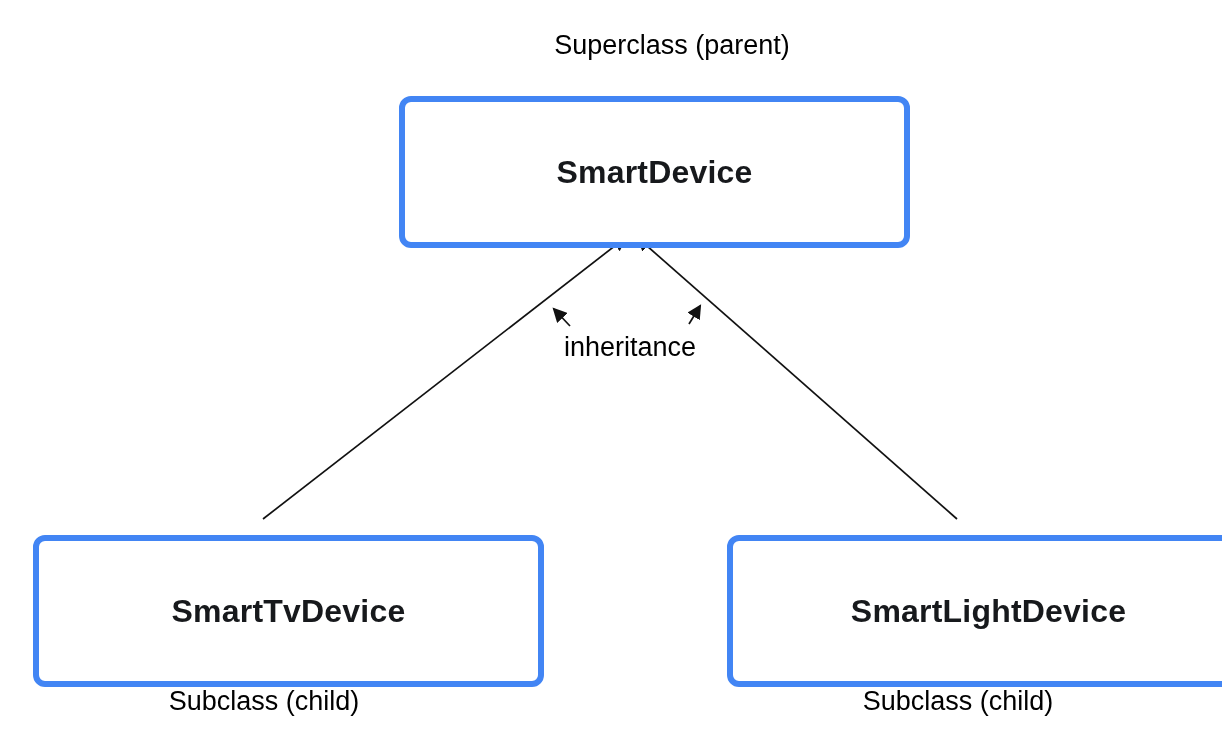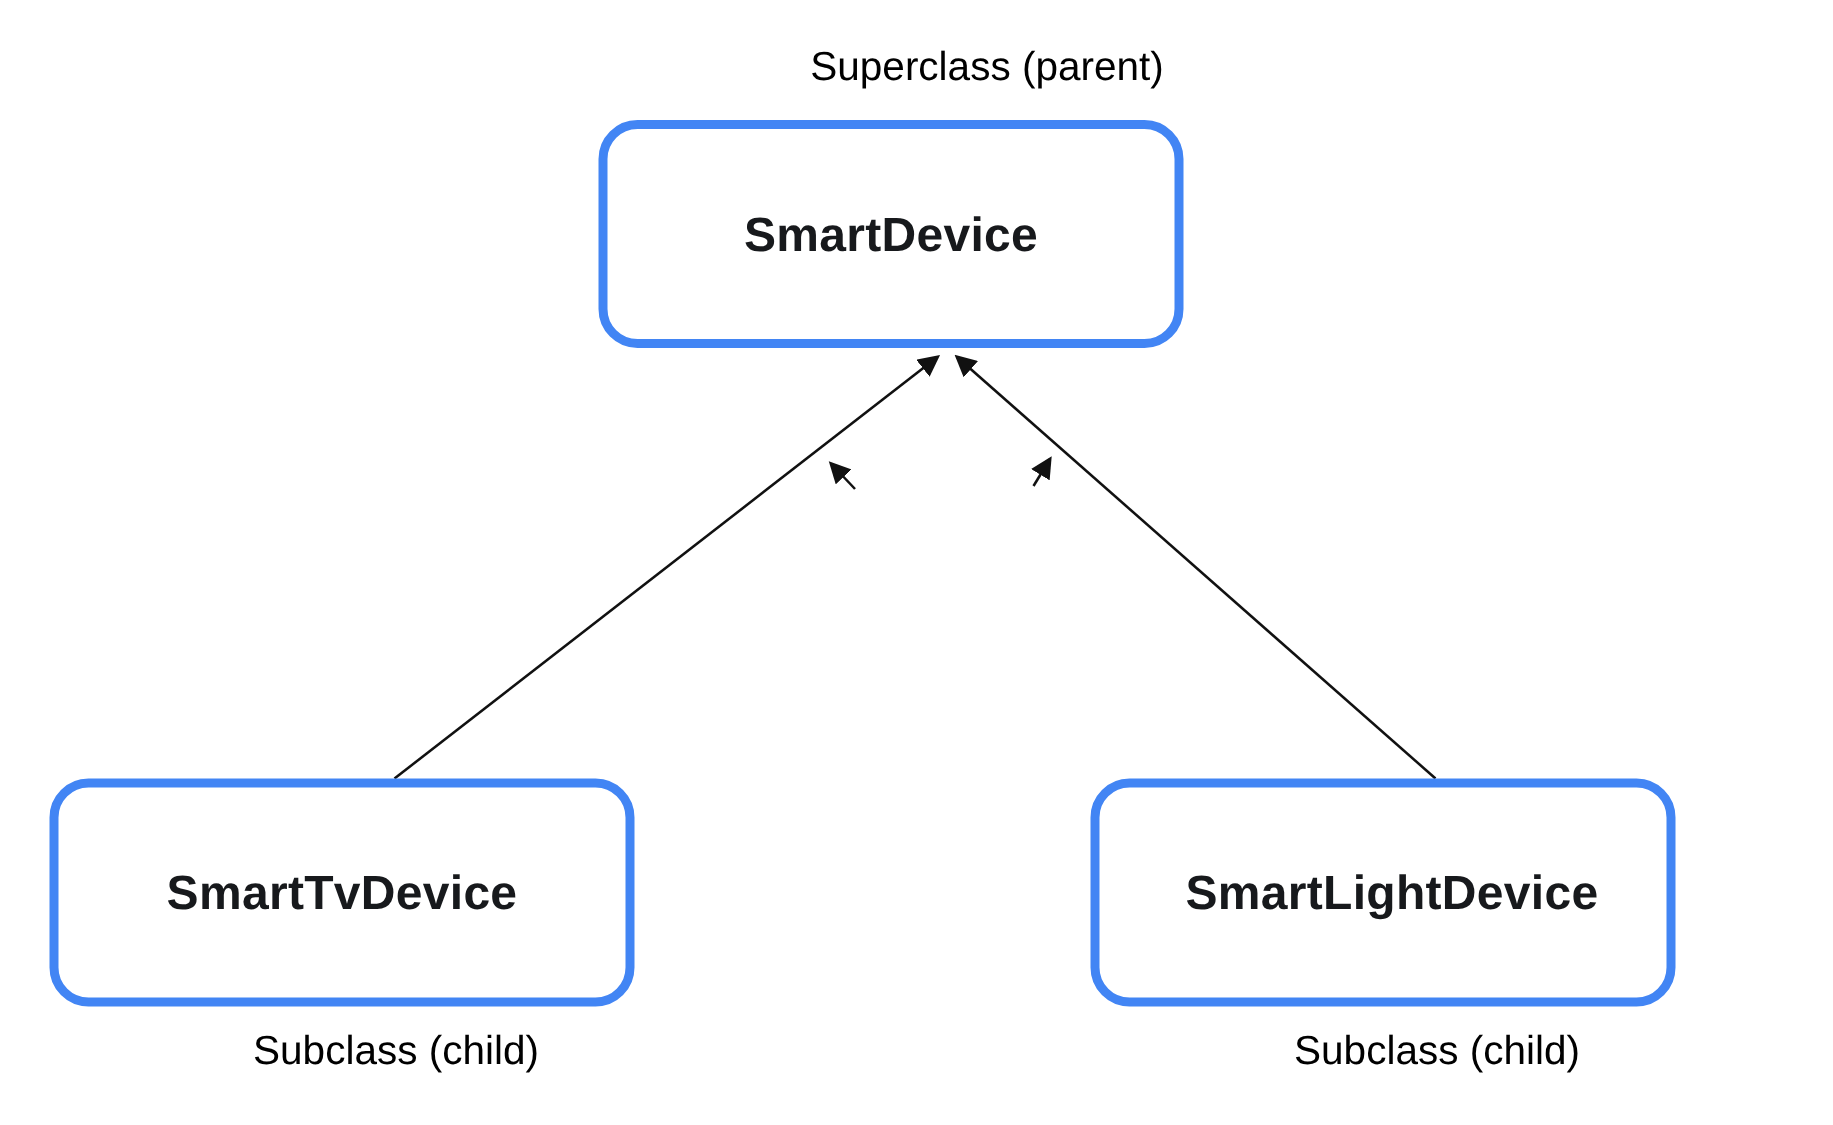--- a/index.html
+++ b/index.html
@@ -24,48 +24,49 @@
   }
   .connectors {
     position: absolute;
     left: 0; top: 0;
     width: 1222px;
     height: 750px;
     pointer-events: none;
   }
   .class-box {
     position: absolute;
-    width: 390px;
+    width: 511px;
     height: 152px;
     background: var(--box-fill);
     border: 6px solid var(--box-border);
-    border-radius: 26px;
+    border-radius: 12px;
     display: flex;
     align-items: center;
     justify-content: center;
+    margin-top: 16px;
   }
   #box-superclass { left: 399px; top: 80px; }
   #box-subclass-left { left: 33px; top: 519px; }
   #box-subclass-right { left: 727px; top: 519px; padding-left: 12px; }
   .class-name {
     font-size: 32px;
     font-weight: 600;
     letter-spacing: 0.2px;
     color: var(--box-text);
     white-space: nowrap;
   }
   .role-label {
     position: absolute;
     transform: translate(-50%, -50%);
     font-size: 27px;
     font-weight: 400;
     color: var(--label-text);
     white-space: nowrap;
   }
-  #label-superclass { left: 658px; top: 45px; text-align: center; }
+  #label-superclass { left: 672px; top: 45px; text-align: center; }
   #label-subclass-left { left: 264px; top: 701px; }
   #label-subclass-right { left: 958px; top: 701px; }
   #label-inheritance { left: 630px; top: 347px; }
 </style>
 </head>
 <body>
 
 <div class="diagram">
 
   <svg class="connectors" width="1222" height="750" viewBox="0 0 1222 750" xmlns="http://www.w3.org/2000/svg">
@@ -83,20 +84,21 @@
 
     <line x1="689" y1="324" x2="700" y2="306" stroke="#111111" stroke-width="1.7" marker-end="url(#arrowhead)"></line>
   </svg>
 
   <div class="role-label" id="label-superclass">Superclass (parent)</div>
 
   <div class="class-box" id="box-superclass">
     <span class="class-name">SmartDevice</span>
   </div>
 
+  <div class="role-label" id="label-inheritance">inheritance</div>
 
   <div class="class-box" id="box-subclass-left">
     <span class="class-name">SmartTvDevice</span>
   </div>
 
   <div class="class-box" id="box-subclass-right">
     <span class="class-name">SmartLightDevice</span>
   </div>
 
   <div class="role-label" id="label-subclass-left">Subclass (child)</div>

